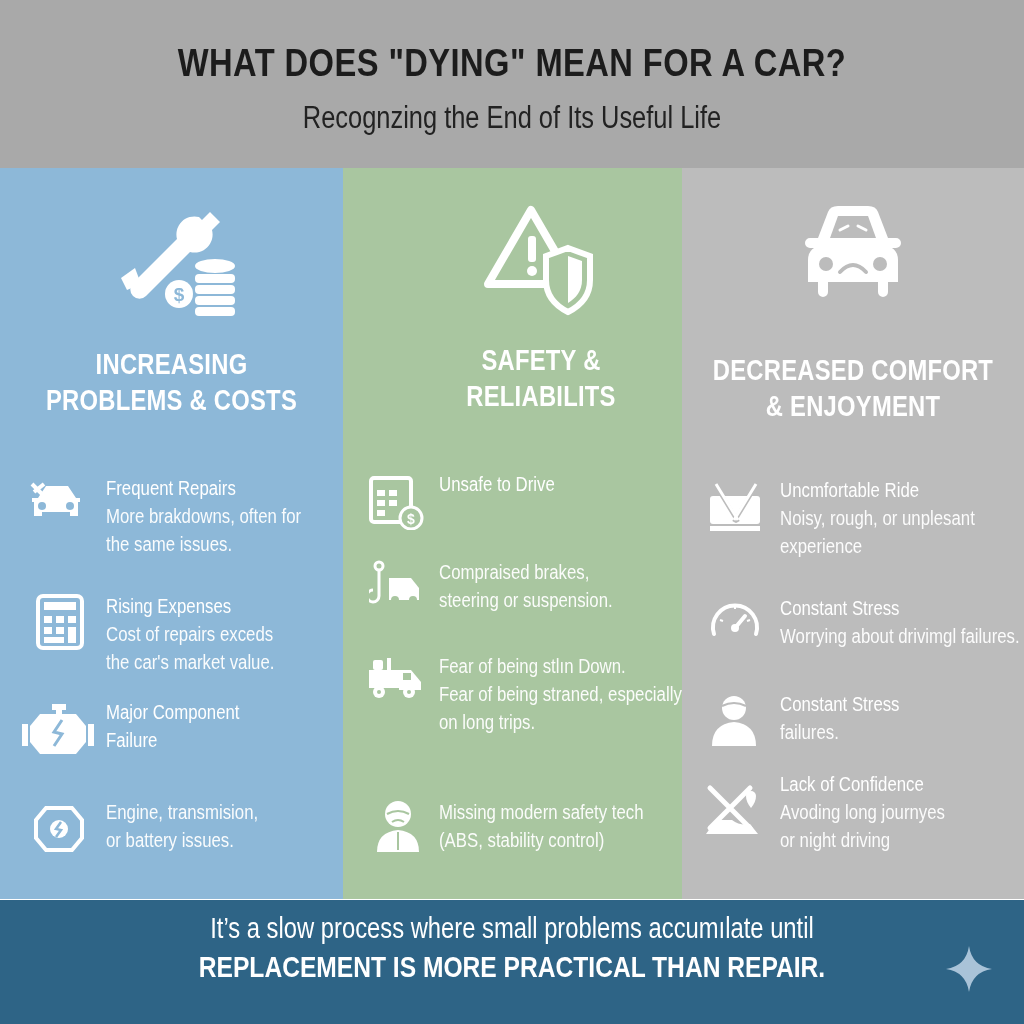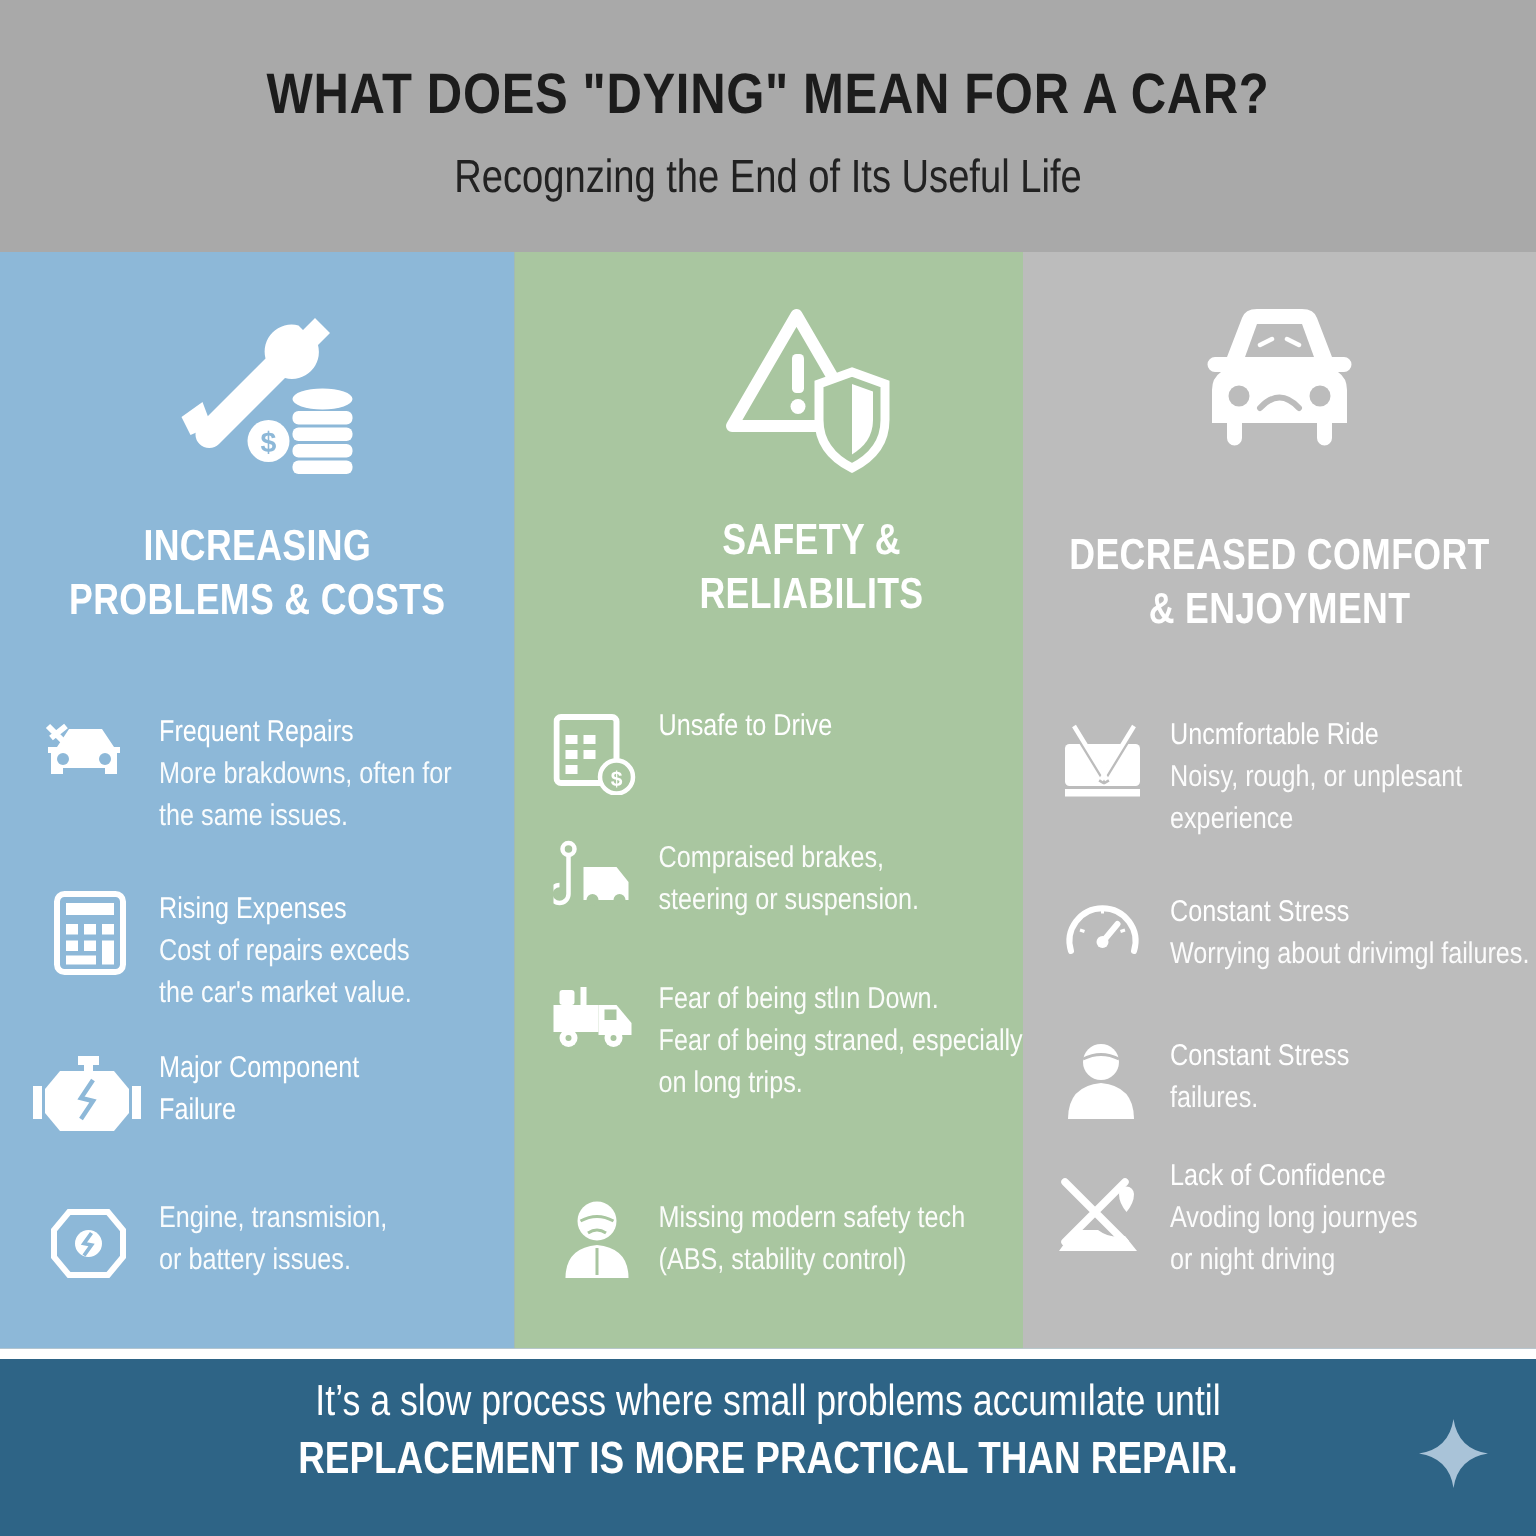--- a/index.html
+++ b/index.html
@@ -17,21 +17,21 @@
 
   .hero-icon { position: absolute; left: 50%; transform: translateX(-50%); top: 30px; width: 130px; height: 120px; }
   .col-title { position: absolute; left: 0; width: 100%; text-align: center; color: #fff; font-size: 29px; font-weight: bold; line-height: 36px; top: 178px; transform: scaleX(0.82); transform-origin: center; letter-spacing: 0.3px; }
 
   .item { position: absolute; left: 0; width: 100%; }
   .item .ico { position: absolute; width: 56px; height: 56px; }
   .item .txt { position: absolute; color: #fff; font-size: 20px; line-height: 28px; transform: scaleX(0.84); transform-origin: left top; white-space: nowrap; }
   .item .txt .h { display: block; }
   .item .txt .d { display: block; opacity: 0.95; }
 
-  .footer { position: absolute; left: 0; top: 899px; width: 1024px; height: 125px; background: #2e6486; border-top: 7px solid #ffffff; }
+  .footer { position: absolute; left: 0; top: 899px; width: 1024px; height: 125px; background: #2e6486; border-top: 1px solid #ffffff; }
   .footer .l1 { position: absolute; top: 12px; left: 0; width: 100%; text-align: center; color: #fff; font-size: 29px; transform: scaleX(0.82); transform-origin: center; }
   .footer .l2 { position: absolute; top: 50px; left: 0; width: 100%; text-align: center; color: #fff; font-size: 30px; font-weight: bold; transform: scaleX(0.82); transform-origin: center; }
   .sparkle { position: absolute; left: 944px; top: 944px; width: 50px; height: 50px; }
   svg { display: block; }
 </style>
 </head>
 <body>
 
 <div class="header">
   <div class="title">WHAT DOES "DYING" MEAN FOR A CAR?</div>

